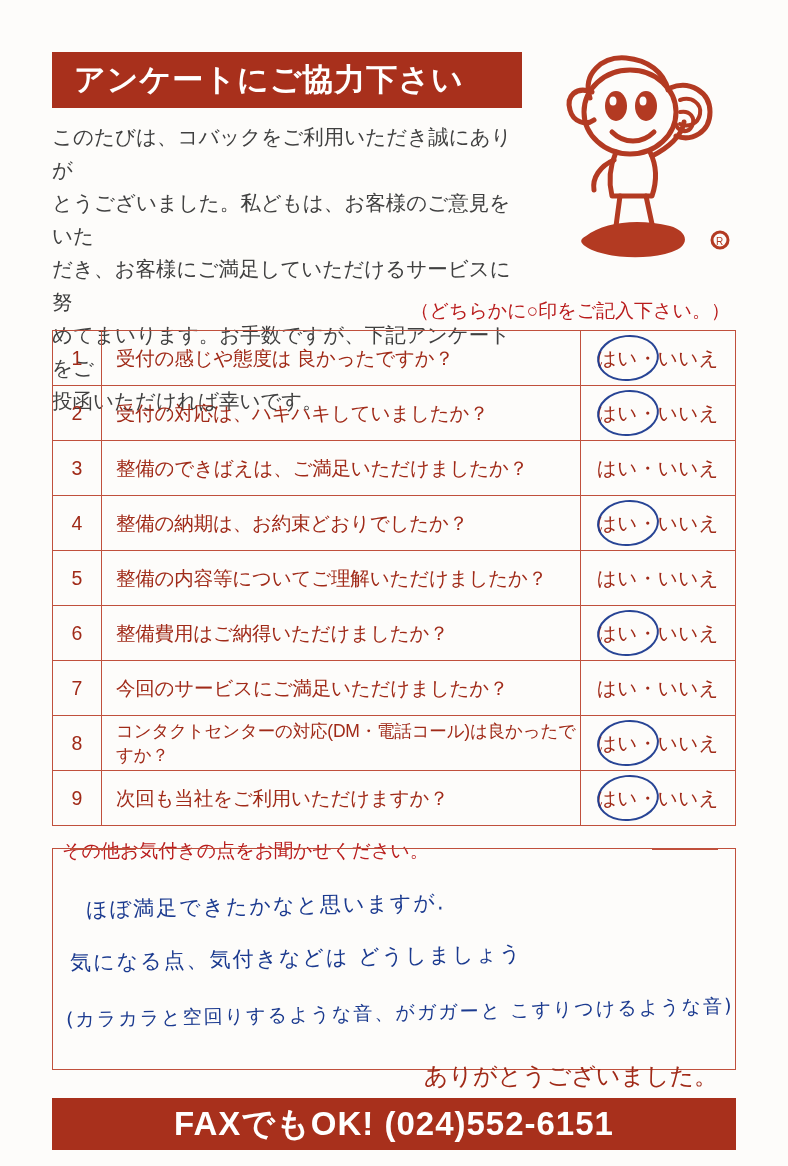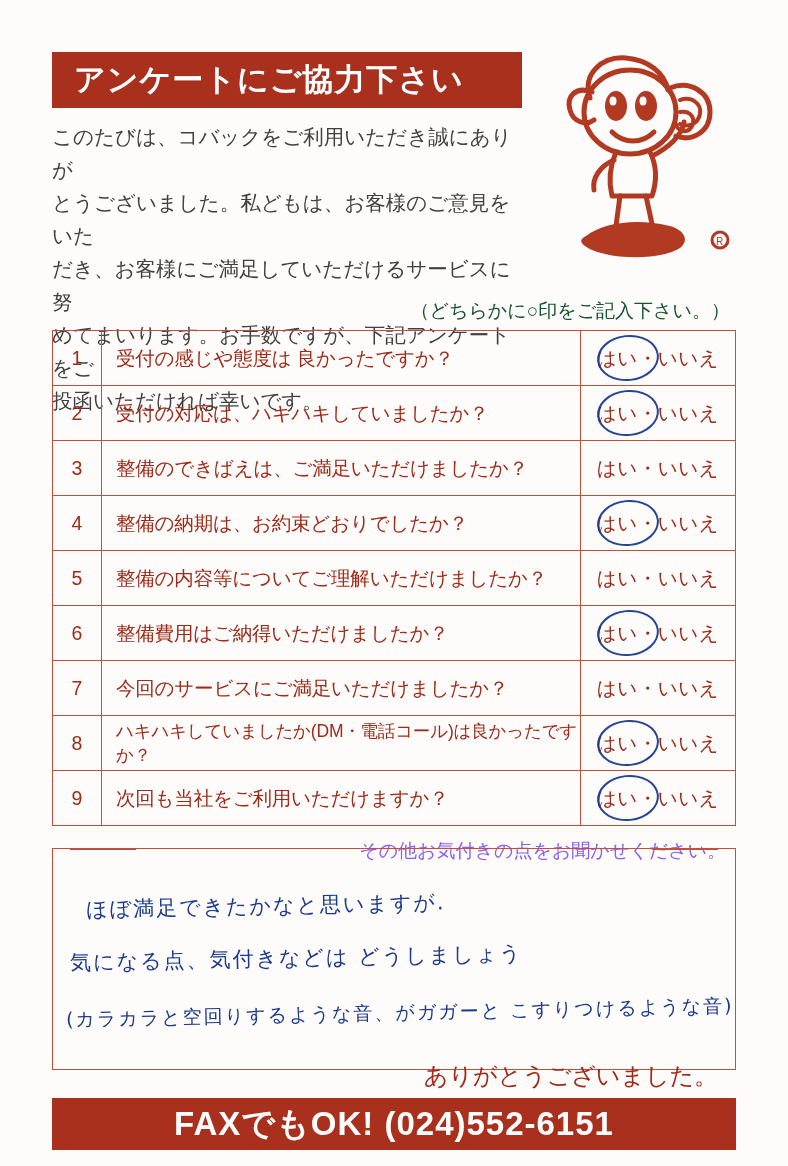--- a/index.html
+++ b/index.html
@@ -62,21 +62,21 @@
   }
 
   
   .note-row {
     position: absolute;
     left: 52px;
     top: 298px;
     width: 684px;
     text-align: right;
     font-size: 19px;
-    color: #14532d;
+    color: #b91c1c;
     padding-right: 6px;
     box-sizing: border-box;
   }
 
   table.survey {
     position: absolute;
     left: 52px;
     top: 330px;
     width: 684px;
     border-collapse: collapse;
@@ -128,23 +128,23 @@
     width: 684px;
     height: 222px;
     border: 1.5px solid #c0503c;
     box-sizing: border-box;
   }
   .comment-label {
     position: absolute;
     left: 52px;
     top: 838px;
     width: 684px;
-    text-align: right;
+    text-align: left;
     font-size: 19px;
-    color: #8b5cf6;
+    color: #b91c1c;
     background: transparent;
   }
   .comment-label span {
     background: #fdfcfa;
     padding: 0 10px;
   }
   .label-rule {
     position: absolute;
     top: 10px;
     height: 1.5px;
@@ -300,21 +300,21 @@
       </tr>
       <tr>
         <td class="num">7</td>
         <td class="q">今回のサービスにご満足いただけましたか？</td>
         <td class="ans">
           <span>はい・いいえ</span>
         </td>
       </tr>
       <tr>
         <td class="num">8</td>
-        <td class="q small">ハキハキしていましたか(DM・電話コール)は良かったですか？</td>
+        <td class="q small">コンタクトセンターの対応(DM・電話コール)は良かったですか？</td>
         <td class="ans">
           <span>はい・いいえ</span>
           <span class="circle-mark"></span>
         </td>
       </tr>
       <tr>
         <td class="num">9</td>
         <td class="q">次回も当社をご利用いただけますか？</td>
         <td class="ans">
           <span>はい・いいえ</span>

